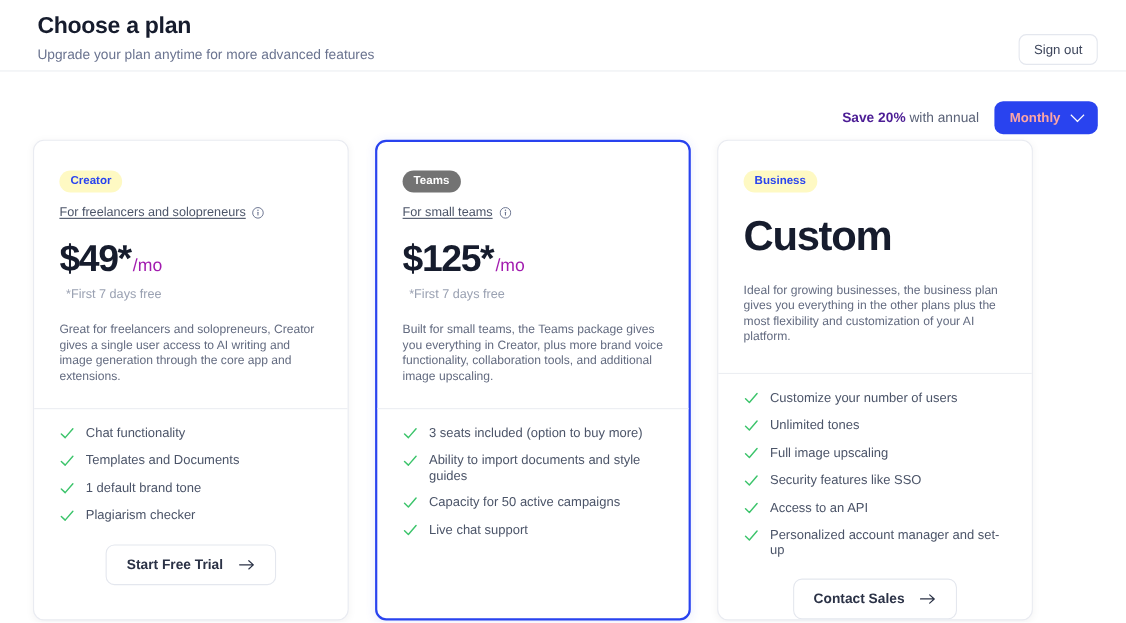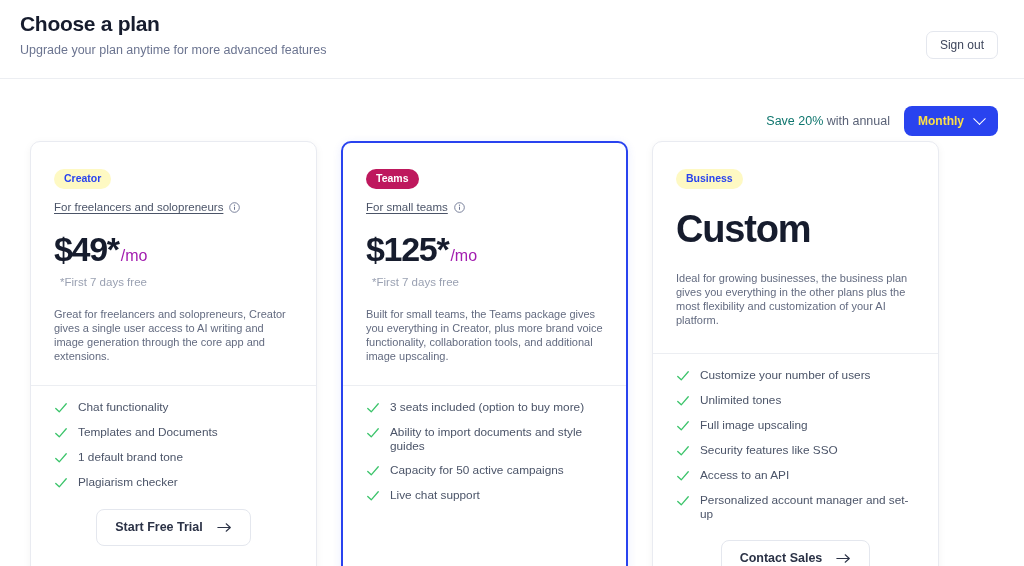--- a/index.html
+++ b/index.html
@@ -8,23 +8,23 @@
     height: 566px;
     overflow: hidden;
     background: #ffffff;
     font-family: "Liberation Sans", sans-serif;
     -webkit-font-smoothing: antialiased;
   }
 
   
   .page-header {
     position: relative;
-    height: 79px;
+    height: 65px;
     border-bottom: 1px solid #eceef2;
-    padding: 10px 24px 0 20px;
+    padding: 10px 24px 0 34px;
     background: #fff;
   }
   .page-title {
     font-size: 21px;
     font-weight: 700;
     color: #161c2d;
     letter-spacing: -0.3px;
     line-height: 28px;
   }
   .page-subtitle {
@@ -57,29 +57,29 @@
     justify-content: flex-end;
     gap: 14px;
     padding: 22px 26px 0 0;
     height: 62px;
   }
   .save-note {
     font-size: 12.5px;
     color: #5a6277;
   }
   .save-note .accent {
-    color: #0f766e;
-    font-weight: 400;
+    color: #4c1d95;
+    font-weight: 700;
   }
   .billing-select {
     display: inline-flex;
     align-items: center;
     gap: 11px;
     background: #2943ef;
-    color: #fde047;
+    color: #fca5a5;
     border: none;
     border-radius: 8px;
     padding: 8px 14px;
     font-size: 12px;
     font-weight: 700;
     font-family: "Liberation Sans", sans-serif;
     cursor: pointer;
     line-height: 14px;
   }
   .chev {
@@ -118,21 +118,21 @@
     display: inline-block;
     border-radius: 20px;
     font-size: 10.5px;
     font-weight: 700;
     padding: 4px 10px 5px;
     line-height: 11px;
     background: #fef9c3;
     color: #2943ef;
   }
   .badge.solid {
-    background: #be185d;
+    background: #737373;
     color: #ffffff;
   }
 
   .audience {
     display: flex;
     align-items: center;
     gap: 6px;
     margin-top: 12px;
   }
   .audience-text {

